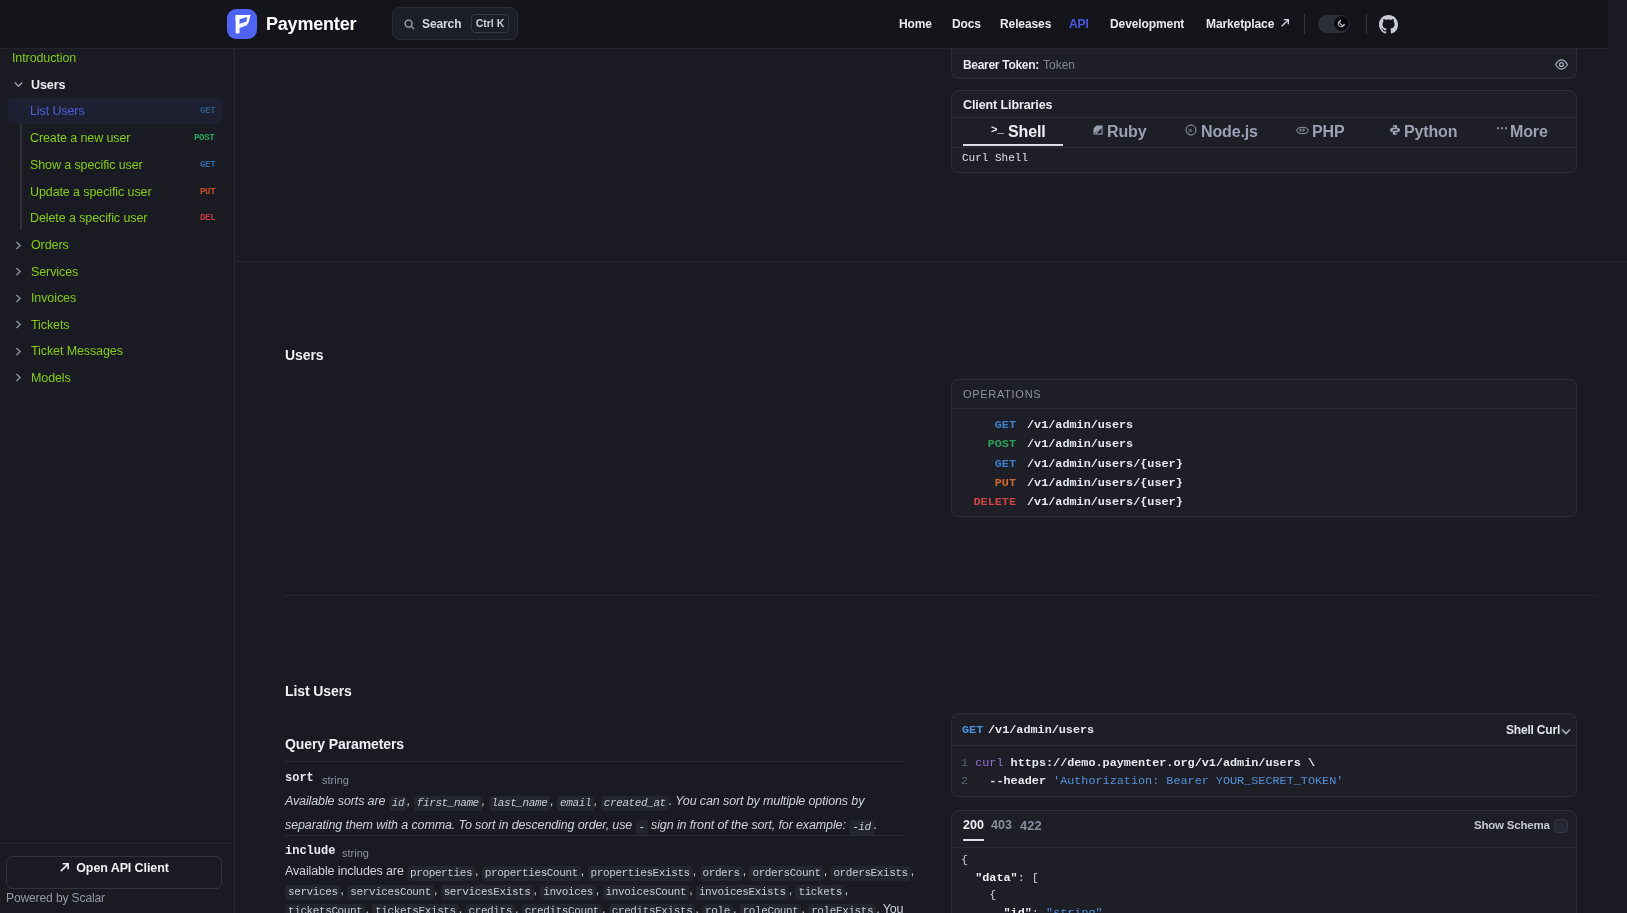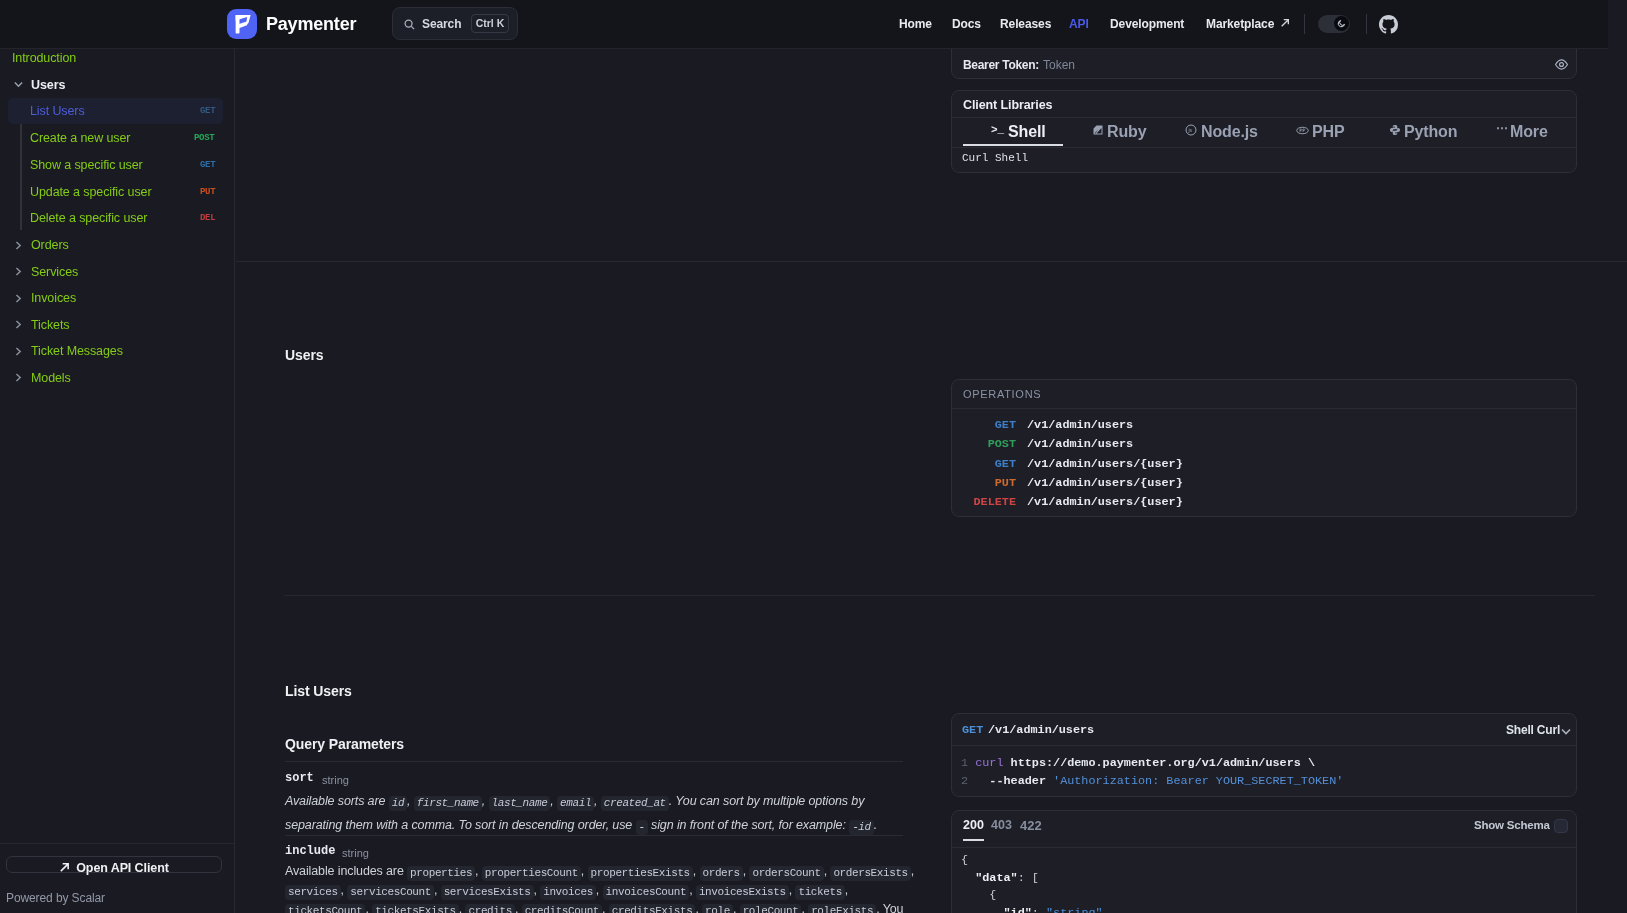--- a/index.html
+++ b/index.html
@@ -174,21 +174,21 @@
     <path d="M1.2 1 L5.4 5 L1.2 9"></path>
   </svg>
 <svg class="abs" style="left:15px;top:347px;" width="7" height="9" viewBox="0 0 7 10" fill="none" stroke="#8a90a0" stroke-width="1.6">
     <path d="M1.2 1 L5.4 5 L1.2 9"></path>
   </svg>
 <svg class="abs" style="left:15px;top:373px;" width="7" height="9" viewBox="0 0 7 10" fill="none" stroke="#8a90a0" stroke-width="1.6">
     <path d="M1.2 1 L5.4 5 L1.2 9"></path>
   </svg>
 
 <div class="abs" style="left:0px;top:843px;width:234px;height:1px;background:#262830;"></div>
-<div class="abs" style="left:6px;top:856px;width:216px;height:17px;border:1px solid #31343e;border-radius:6px;box-sizing:border-box;text-align:center;line-height:23px;font-size:12.5px;font-weight:bold;color:#eef0f4;letter-spacing:-0.1px;">
+<div class="abs" style="left:6px;top:856px;width:216px;height:33px;border:1px solid #31343e;border-radius:6px;box-sizing:border-box;text-align:center;line-height:23px;font-size:12.5px;font-weight:bold;color:#eef0f4;letter-spacing:-0.1px;">
   <svg style="vertical-align:-1px;margin-right:6px;" width="11" height="11" viewBox="0 0 12 12" fill="none" stroke="#eef0f4" stroke-width="1.7">
       <path d="M2 10 L10 2 M4 2 L10 2 L10 8"></path>
     </svg>Open API Client</div>
 <div class="abs" style="left:6px;top:891px;font-size:12px;color:#9298a8;letter-spacing:-0.1px;">Powered by Scalar</div>
 
 <div class="abs" style="left:0;top:0;width:1608px;height:49px;background:#14151b;border-bottom:1px solid #23242c;box-sizing:border-box;">
 
   <div class="abs" style="left:227px;top:9px;width:30px;height:30px;border-radius:9px;background:#4f63f5;">
     <svg width="30" height="30" viewBox="0 0 24 24">
         <g fill="#fff">

